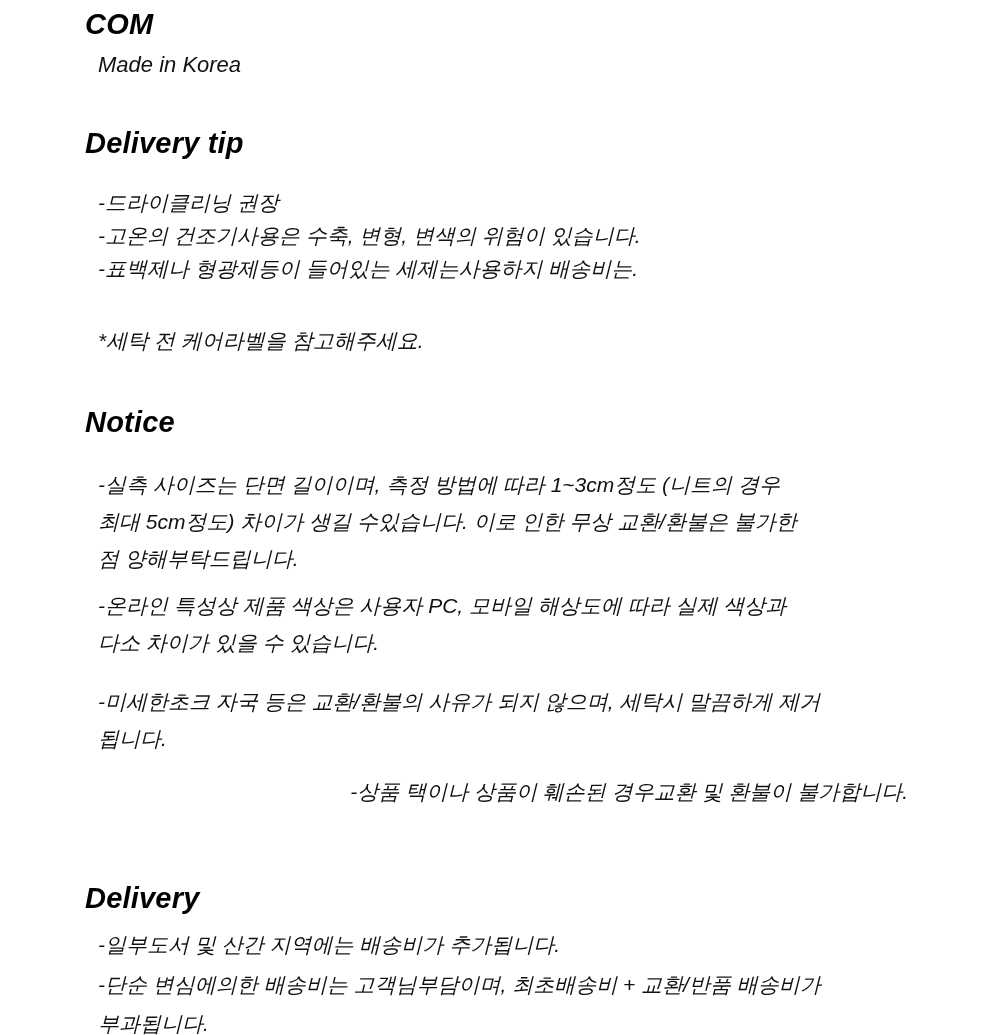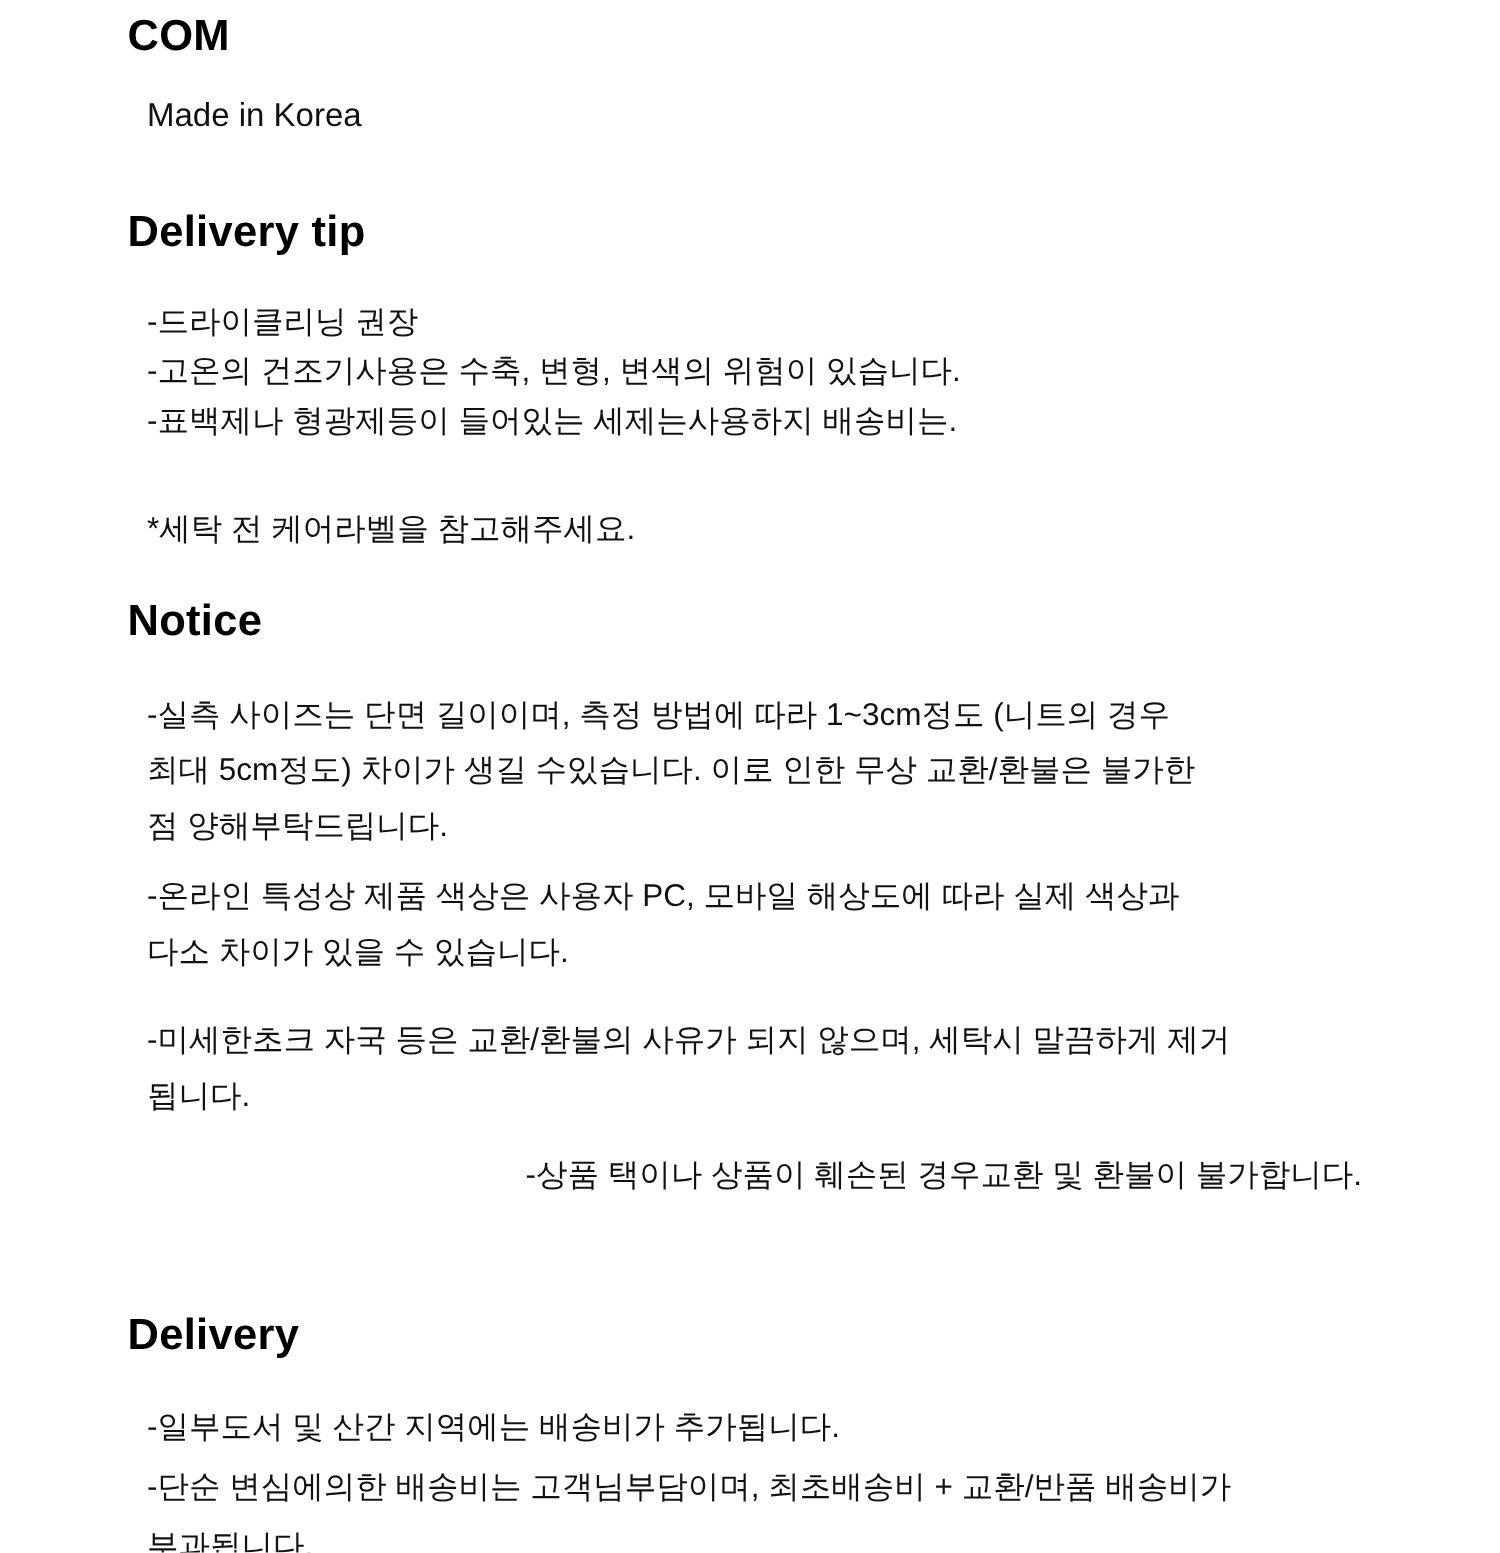--- a/index.html
+++ b/index.html
@@ -13,49 +13,50 @@
     overflow: hidden;
     color: #0c0c0c;
     font-family: "Liberation Sans", "DejaVu Sans", sans-serif;
   }
   .page {
     box-sizing: border-box;
     width: 1000px;
     height: 1035px;
     padding: 6px 40px 0 85px;
     background: #ffffff;
+    font-style: italic;
   }
   section { margin: 0; padding: 0; }
   .heading {
     margin: 0;
     font-size: 29px;
     line-height: 36px;
     font-weight: 700;
     color: #000000;
     letter-spacing: 0.2px;
   }
   .body {
     margin: 0 0 0 13px;
     font-size: 21px;
     color: #111111;
   }
   .lines { white-space: pre-line; }
-  .made-in   { margin-top: 21px; font-size: 22px; line-height: 28px; }
+  .made-in   { margin-top: 9px; font-size: 22px; line-height: 28px; }
   .h-wash    { margin-top: 46px; }
   .wash-list { margin-top: 25px; line-height: 33px; }
   .note      { margin-top: 42px; line-height: 28px; }
-  .h-notice  { margin-top: 29px; }
+  .h-notice  { margin-top: 49px; }
   .para      { line-height: 37px; width: 810px; }
   .p1 { margin-top: 26px; }
   .p2 { margin-top: 10px; }
   .p3 { margin-top: 22px; }
   .p4 { margin-top: 16px; text-align: right; }
   .h-delivery { margin-top: 70px; }
   .dpara { line-height: 39px; width: 835px; }
-  .d1 { margin-top: 24px; }
+  .d1 { margin-top: 9px; }
   .d2 { margin-top: 1px; }
 </style>
 </head>
 <body>
 
 <div class="page">
 
   <section>
     <h2 class="heading">COM</h2>
     <p class="body made-in">Made in Korea</p>

